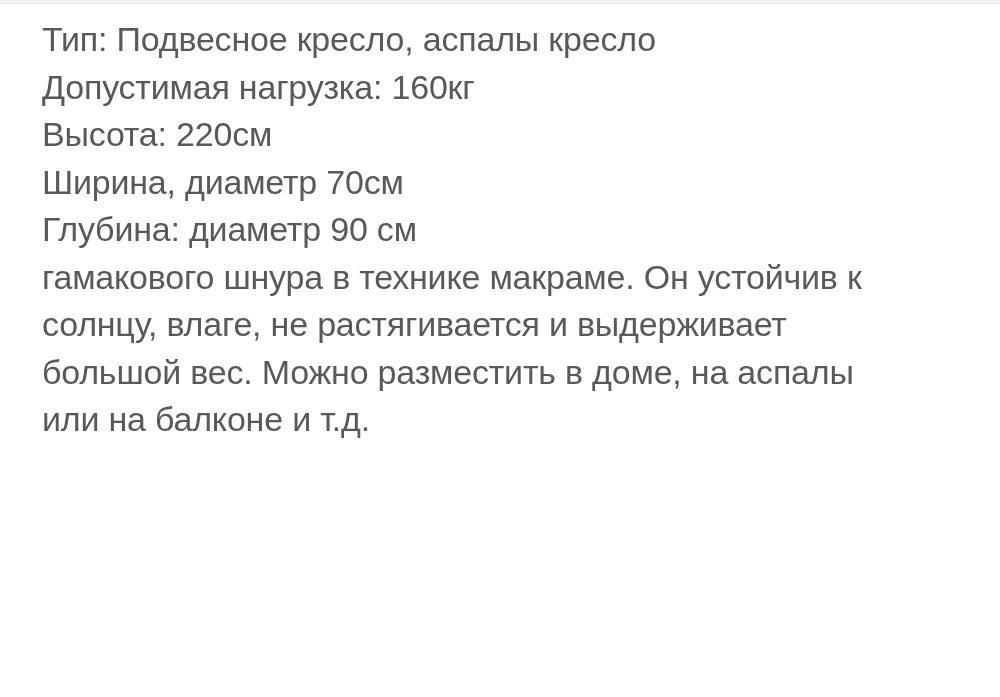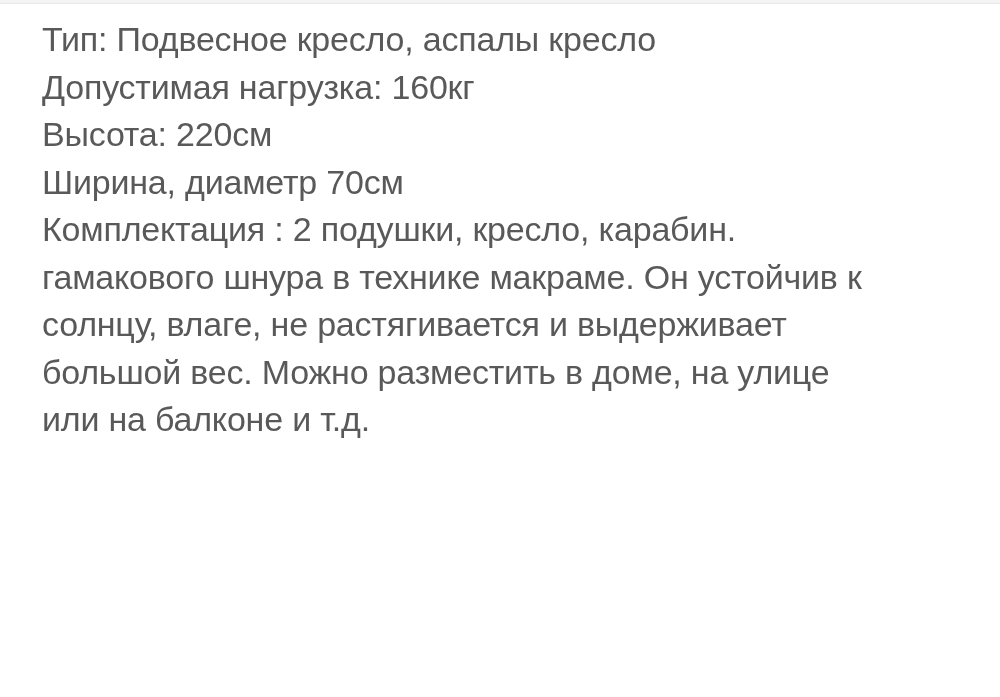--- a/index.html
+++ b/index.html
@@ -48,22 +48,22 @@
 
 <div class="top-strip"></div>
 
 <div class="content">
 
   <div class="body-text">
     <div class="text-line">Тип: Подвесное кресло, аспалы кресло</div>
     <div class="text-line">Допустимая нагрузка: 160кг</div>
     <div class="text-line">Высота: 220см</div>
     <div class="text-line">Ширина, диаметр 70см</div>
-    <div class="text-line">Комплектация : 2 подушки, кресло, карабин.</div>
+    <div class="text-line">Глубина: диаметр 90 см</div>
 
     <div>
       <div class="text-line">гамакового шнура в технике макраме. Он устойчив к</div>
       <div class="text-line">солнцу, влаге, не растягивается и выдерживает</div>
-      <div class="text-line">большой вес. Можно разместить в доме, на улице</div>
+      <div class="text-line">большой вес. Можно разместить в доме, на аспалы</div>
       <div class="text-line">или на балконе и т.д.</div>
     </div>
   </div>
 </div>
 
 </body></html>

